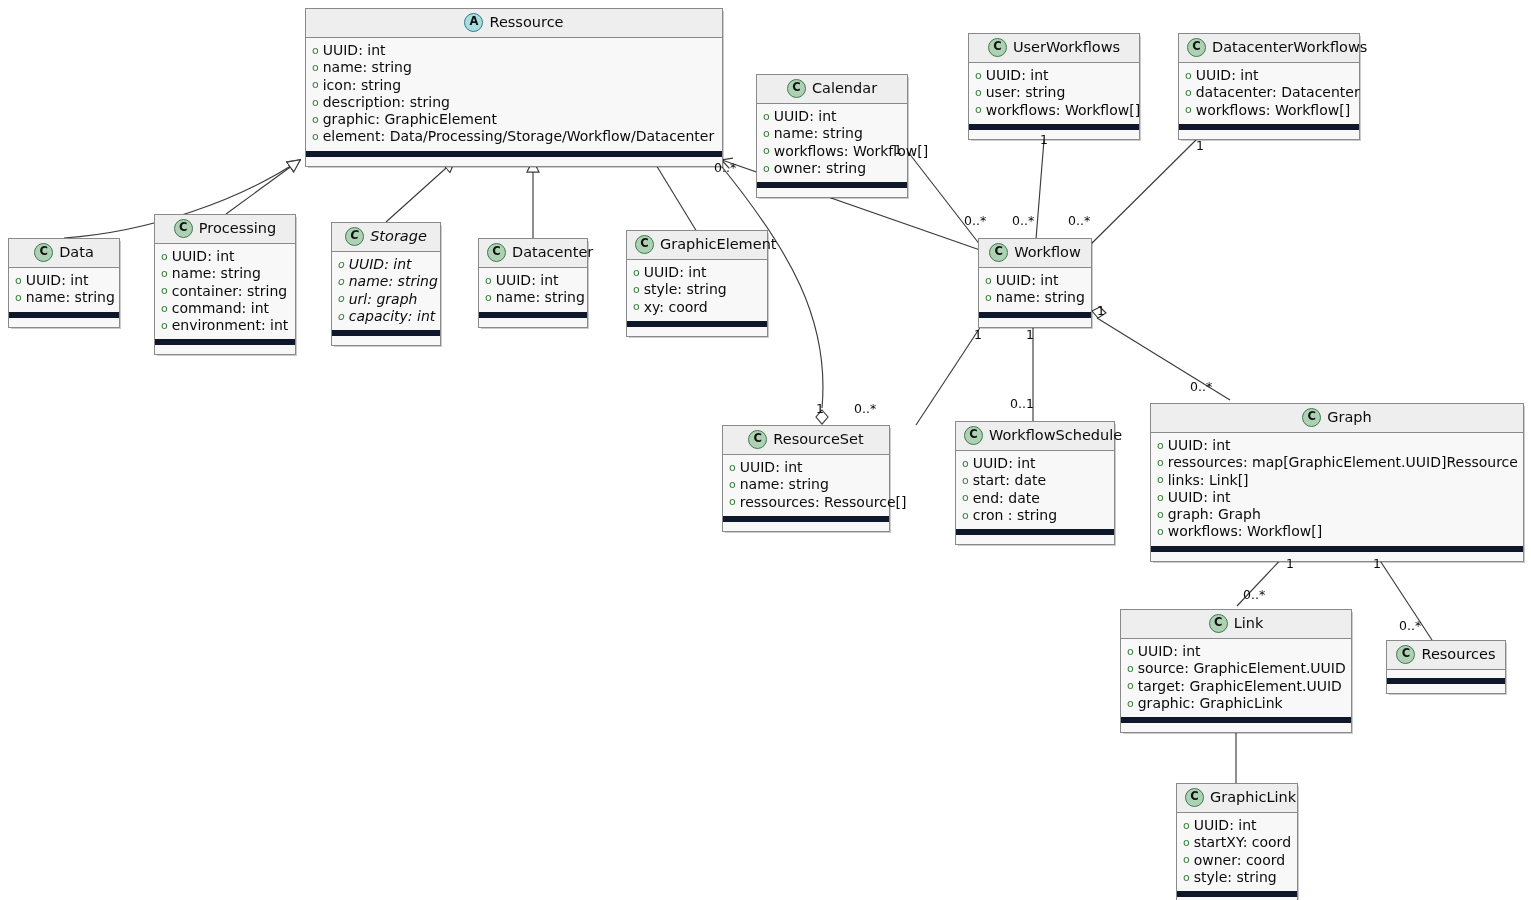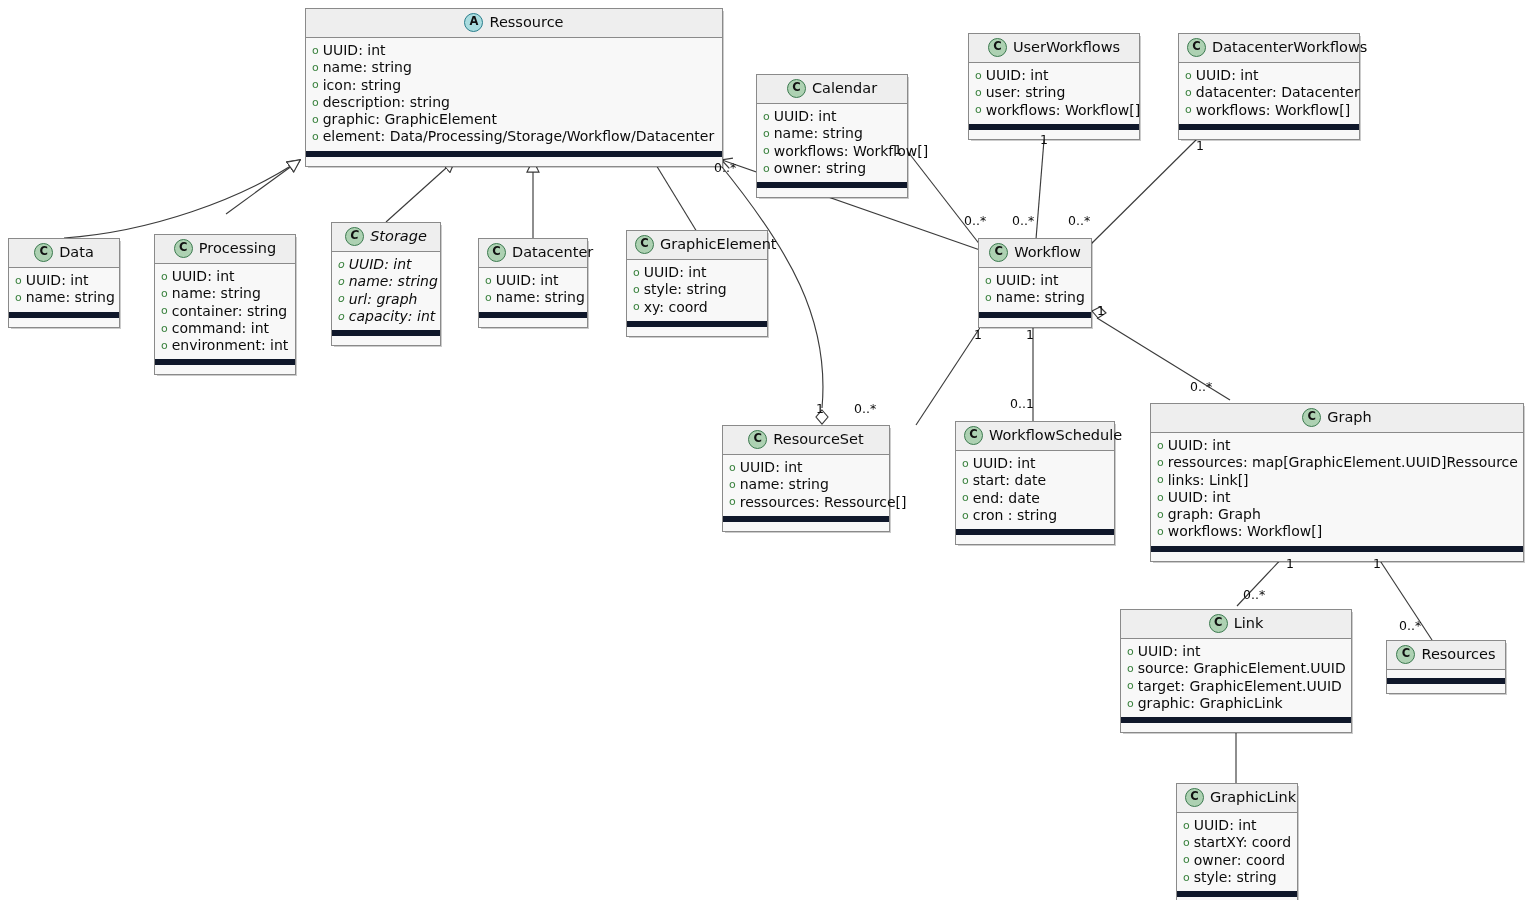--- a/index.html
+++ b/index.html
@@ -136,21 +136,21 @@
     <div class="hdr">
       <span class="badge">C</span><span class="tname">Data</span>
     </div>
     <div class="attrs">
       <span class="row"><span class="vis">o</span><span>UUID: int</span></span>
       <span class="row"><span class="vis">o</span><span>name: string</span></span>
     </div>
     <div class="methods"></div>
   </div>
 
-  <div class="uml" style="left:154px;top:214px;width:142px;margin-top:20px;">
+  <div class="uml" style="left:154px;top:214px;width:142px;">
     <div class="hdr">
       <span class="badge">C</span><span class="tname">Processing</span>
     </div>
     <div class="attrs">
       <span class="row"><span class="vis">o</span><span>UUID: int</span></span>
       <span class="row"><span class="vis">o</span><span>name: string</span></span>
       <span class="row"><span class="vis">o</span><span>container: string</span></span>
       <span class="row"><span class="vis">o</span><span>command: int</span></span>
       <span class="row"><span class="vis">o</span><span>environment: int</span></span>
     </div>

